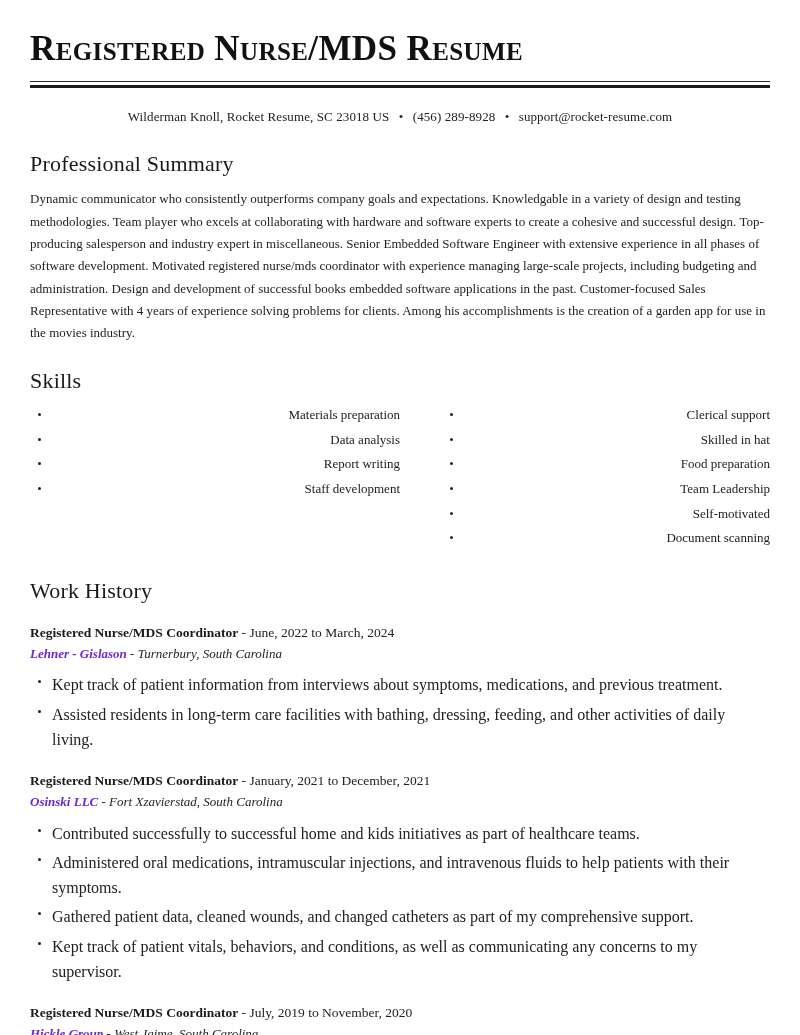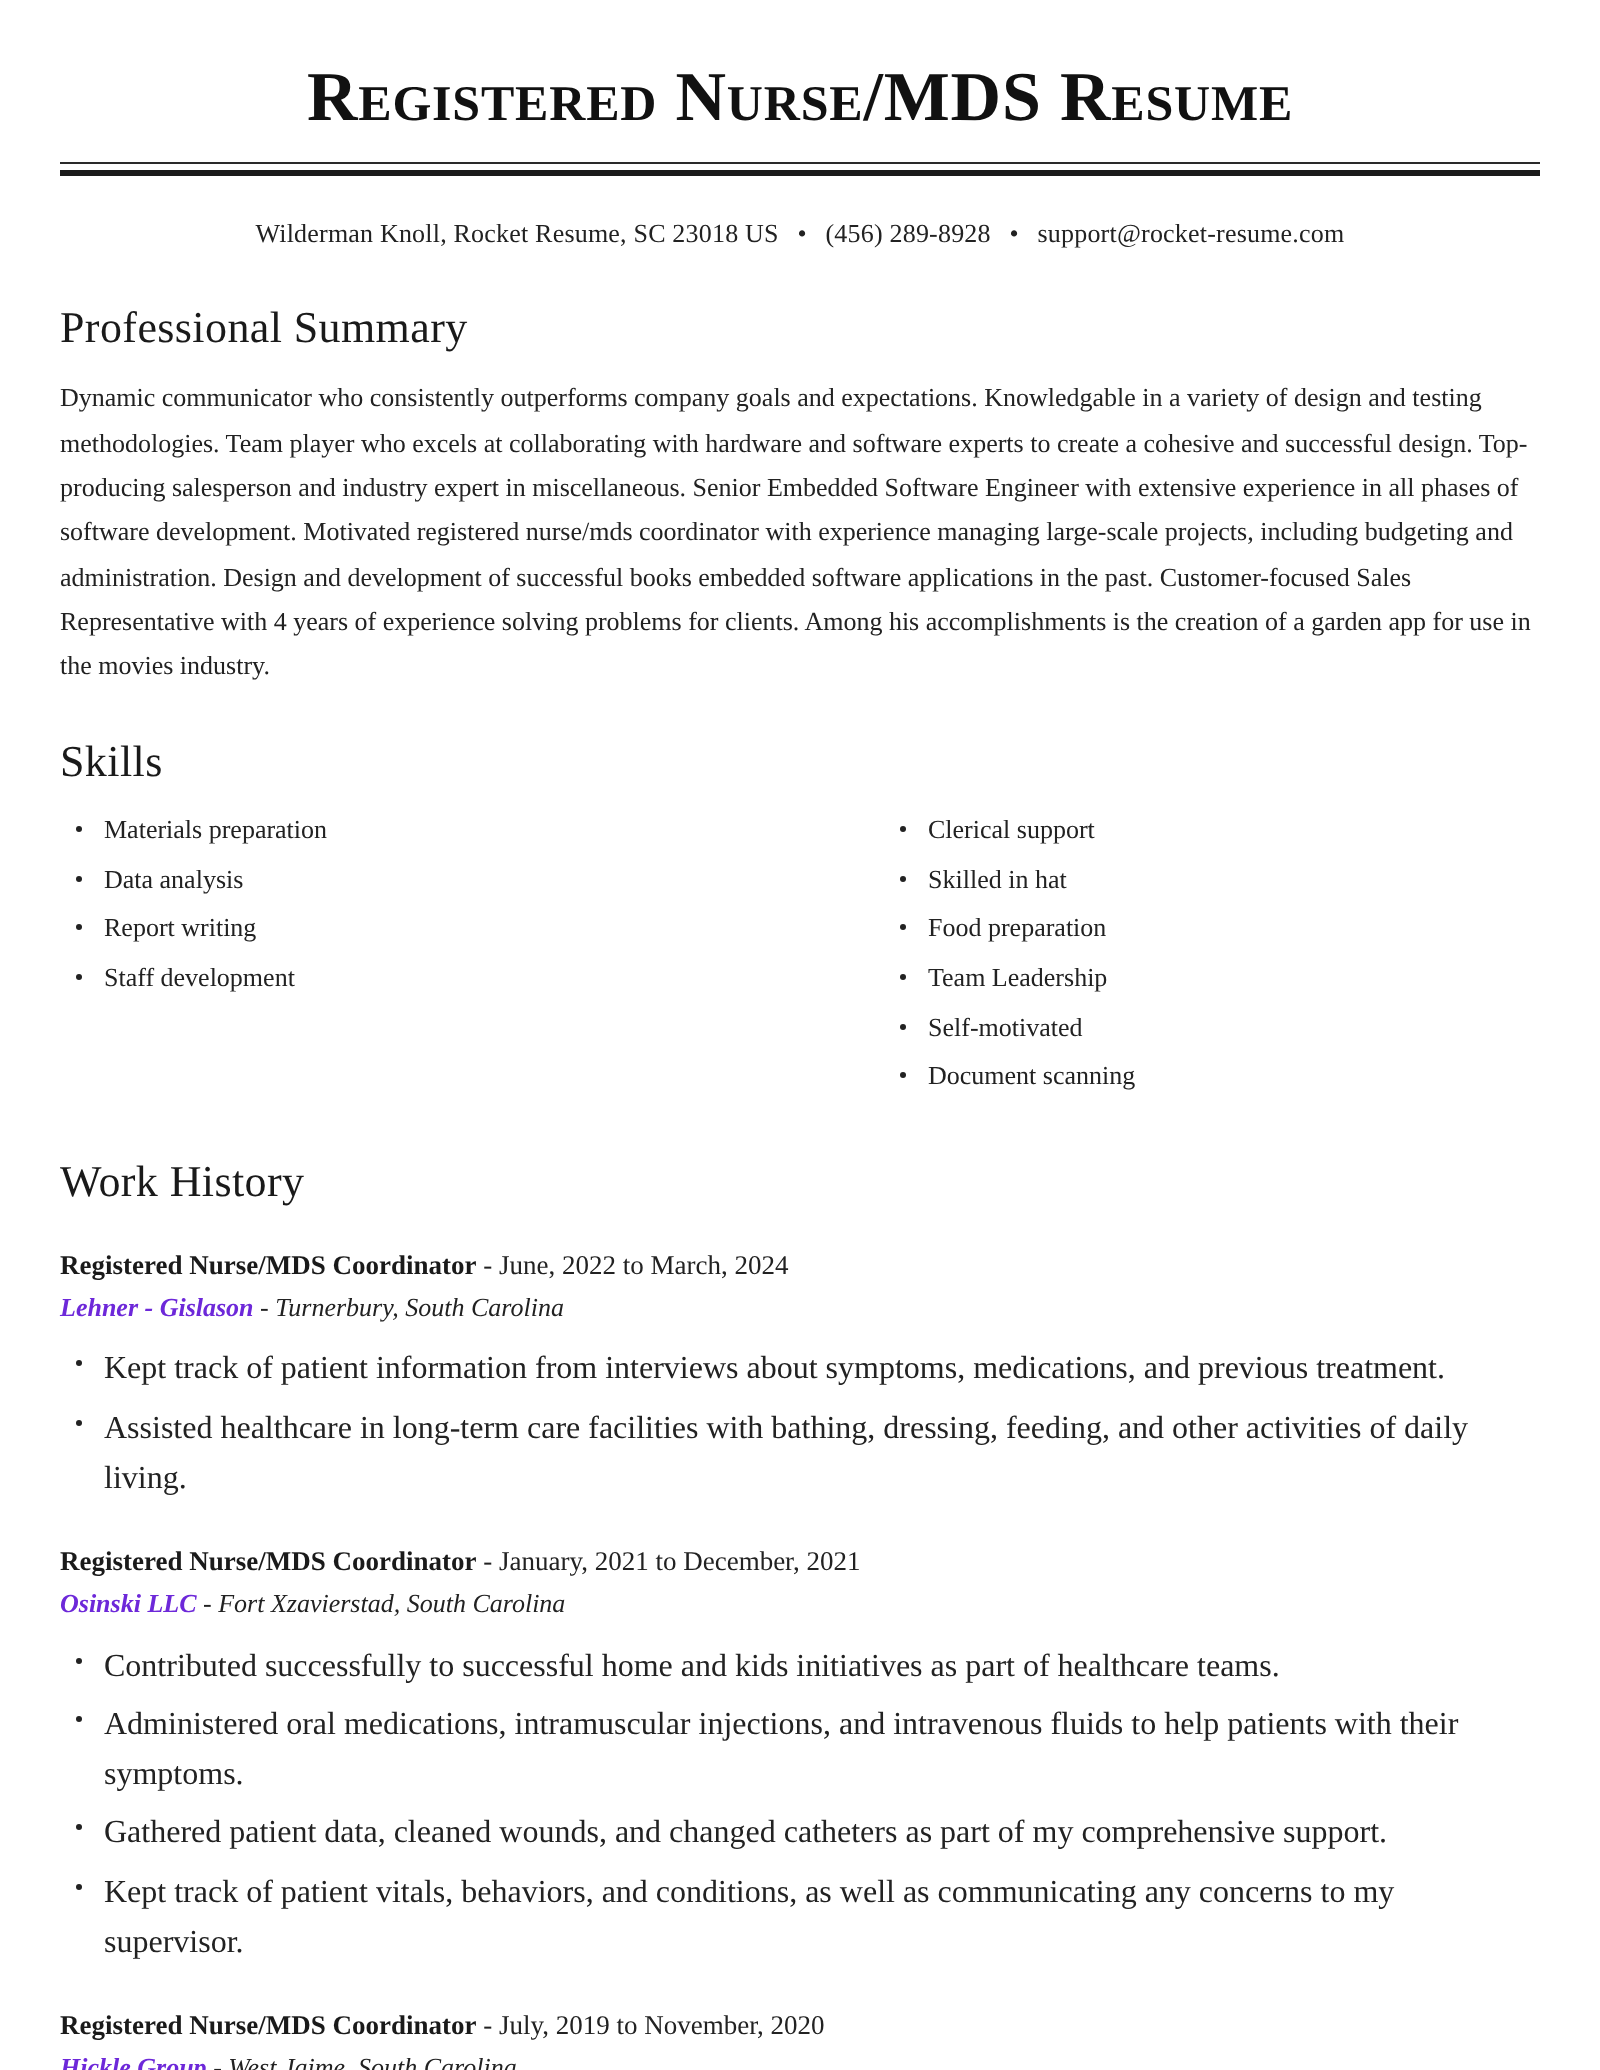--- a/index.html
+++ b/index.html
@@ -18,21 +18,21 @@
     width: 800px;
     height: 1035px;
     box-sizing: border-box;
     padding: 0 30px;
     position: relative;
     overflow: hidden;
   }
 
   
   .doc-title {
-    text-align: center;
+    text-align: left;
     font-family: "Liberation Serif", "DejaVu Serif", serif;
     font-variant: small-caps;
     font-weight: 700;
     font-size: 35px;
     letter-spacing: 0.4px;
     color: #111111;
     margin: 0;
     padding-top: 28px;
     line-height: 1.18;
     white-space: nowrap;
@@ -87,20 +87,21 @@
     line-height: 1.72;
     color: #222222;
     margin-top: 11px;
     text-align: left;
   }
 
   
   .skills-wrap {
     display: flex;
     margin-top: 12px;
+    text-align: right;
   }
   .skills-col {
     width: 50%;
     box-sizing: border-box;
   }
   .skills-col.right { padding-left: 42px; }
   ul.bullets {
     list-style: none;
     margin: 0;
     padding: 0;
@@ -234,21 +235,21 @@
       <span class="job-dates">-</span>
       <span class="job-dates">June, 2022 to March, 2024</span>
     </div>
     <div class="job-company-line">
       <span class="company-name">Lehner - Gislason</span>
       <span>-</span>
       <span class="job-location">Turnerbury, South Carolina</span>
     </div>
     <ul class="job-bullets">
       <li>Kept track of patient information from interviews about symptoms, medications, and previous treatment.</li>
-      <li>Assisted healthcare in long-term care facilities with bathing, dressing, feeding, and other activities of daily living.</li>
+      <li>Assisted residents in long-term care facilities with bathing, dressing, feeding, and other activities of daily living.</li>
     </ul>
   </div>
 
   <div class="job">
     <div class="job-title-line">
       <span class="job-title">Registered Nurse/MDS Coordinator</span>
       <span class="job-dates">-</span>
       <span class="job-dates">January, 2021 to December, 2021</span>
     </div>
     <div class="job-company-line">

